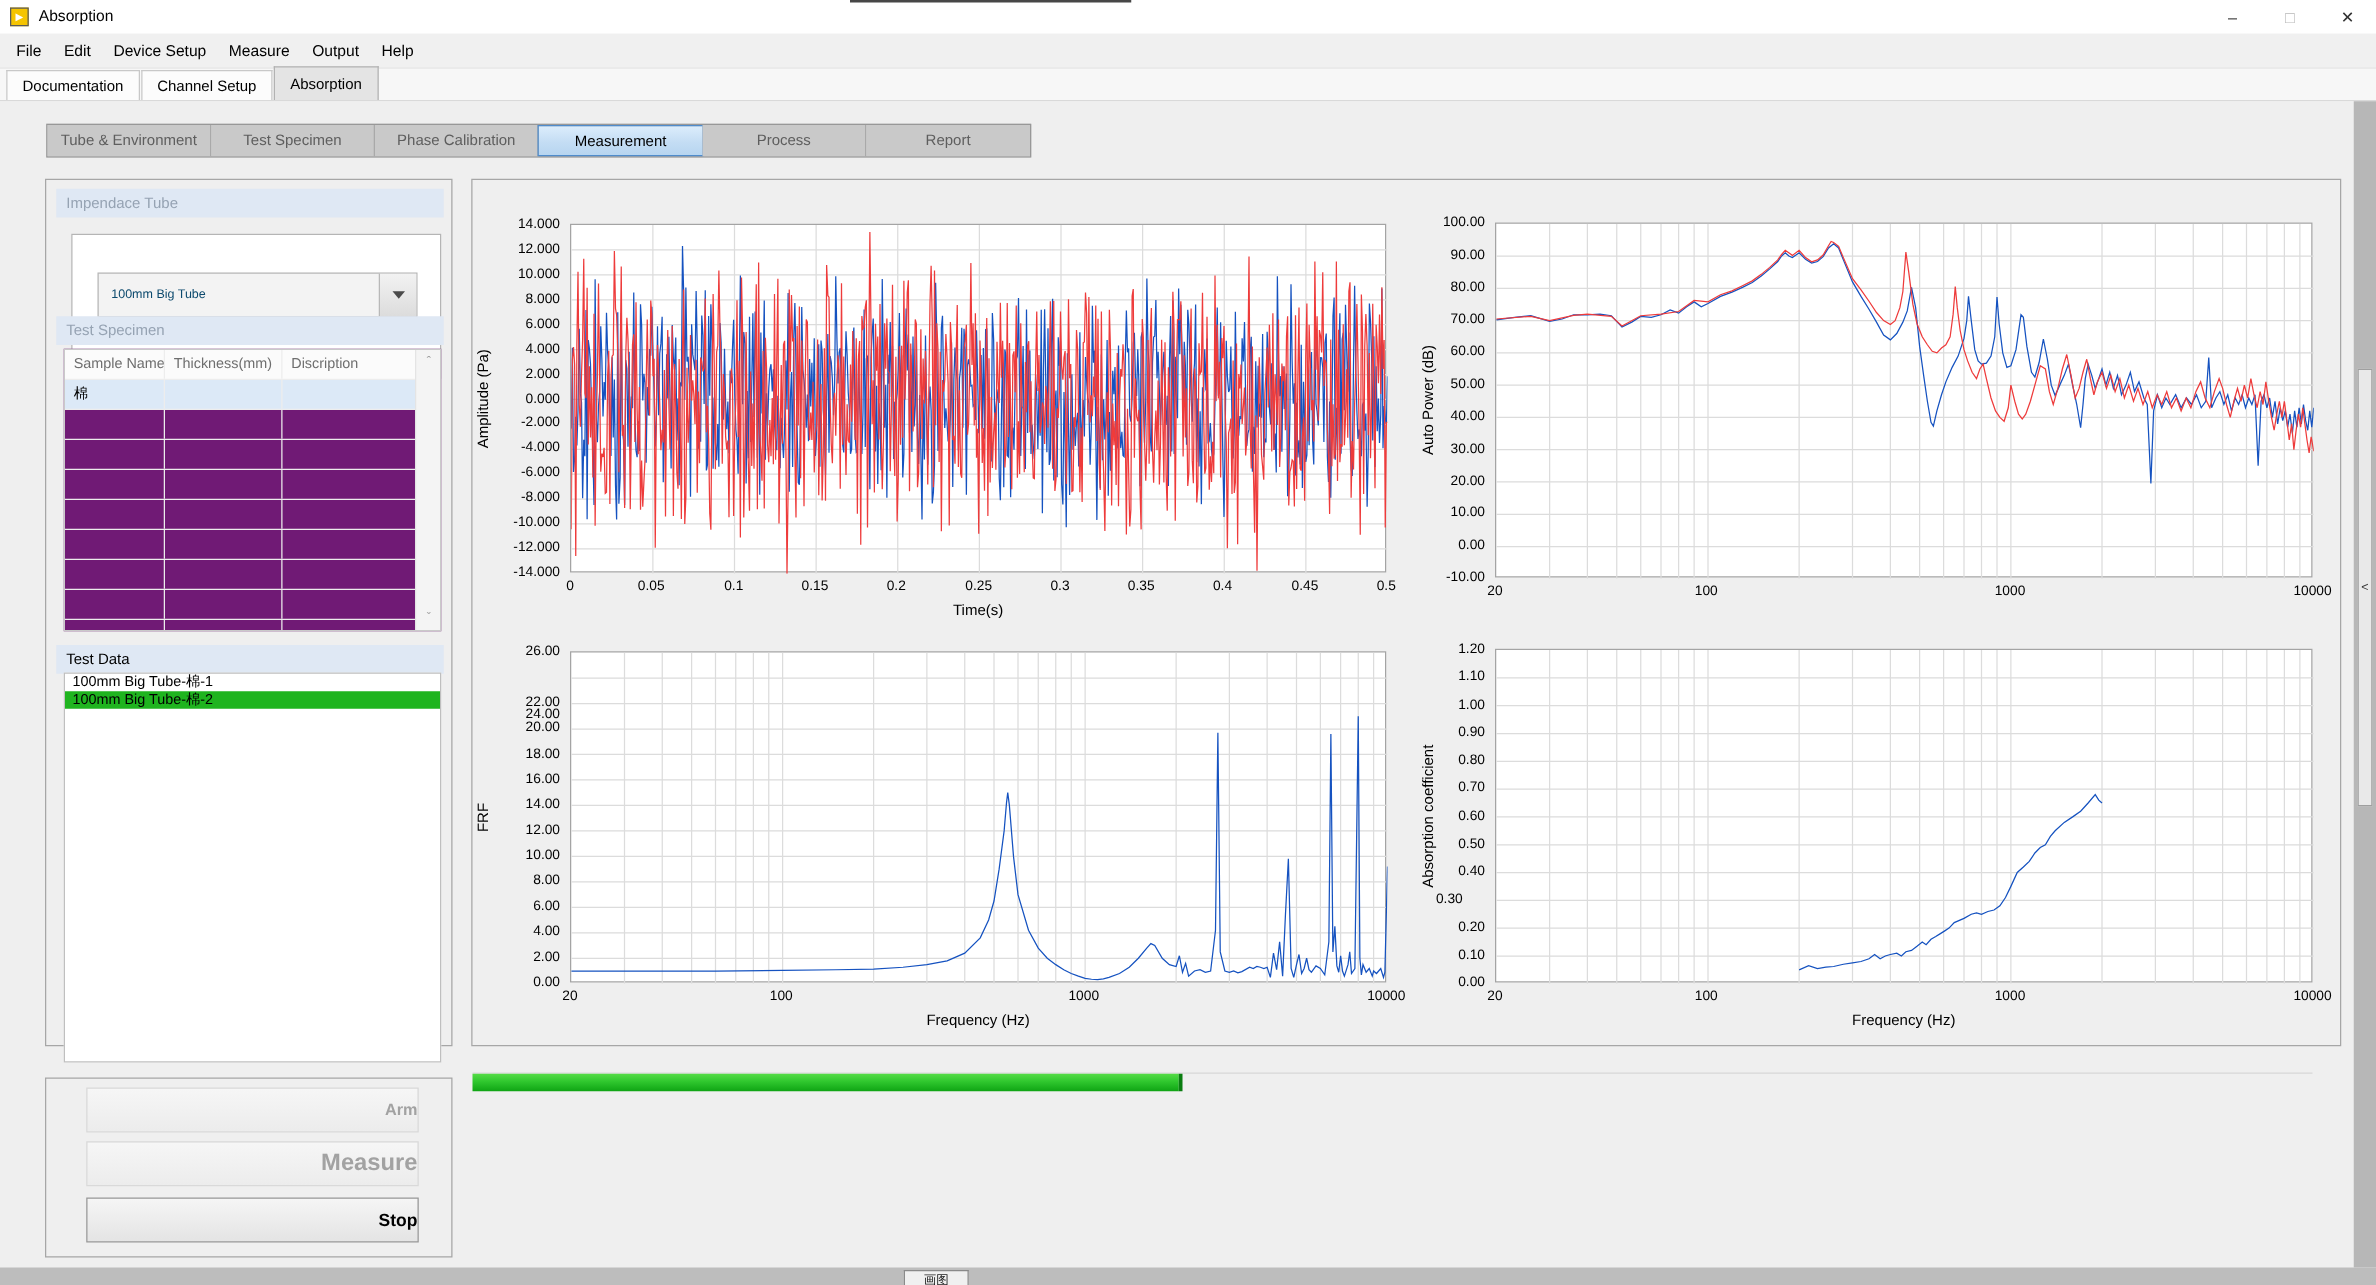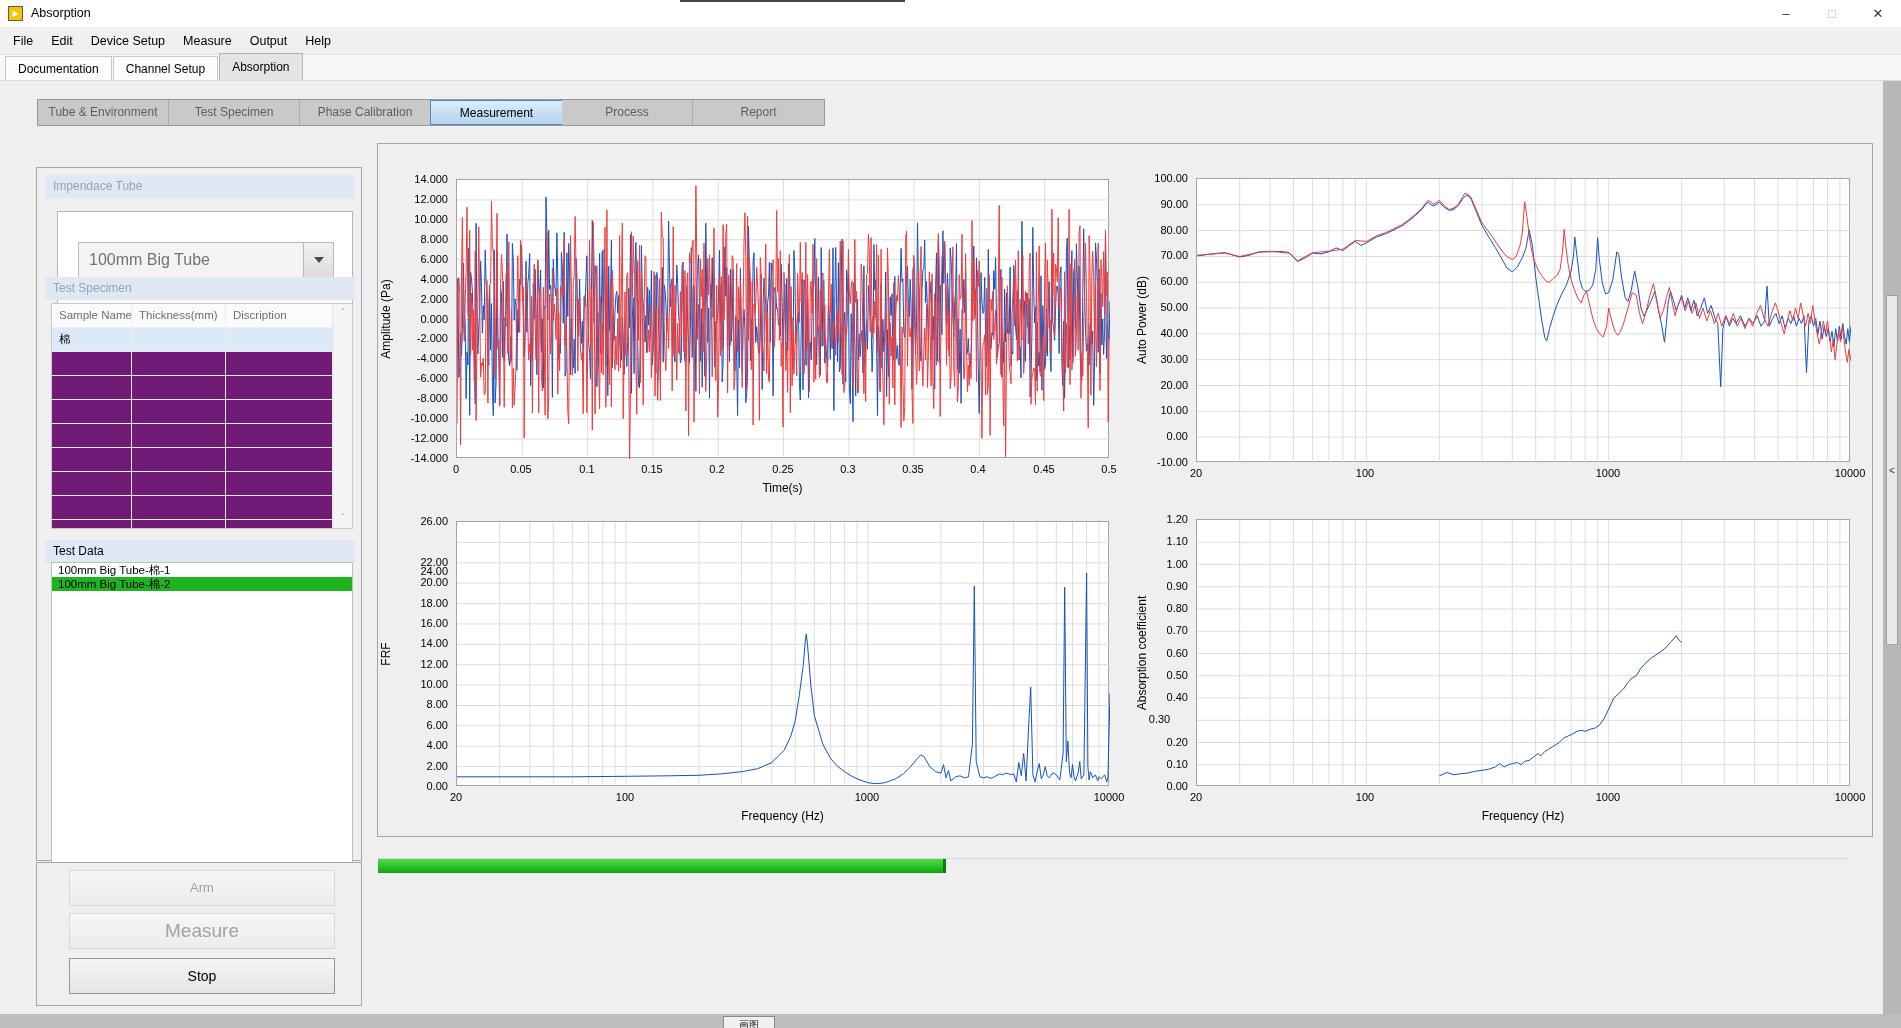--- a/index.html
+++ b/index.html
@@ -28,51 +28,51 @@
   .content { position:absolute; left:0; top:81px; width:1901px; height:933px; background:#efefef; }
 
   
   .subtabs { position:absolute; left:37px; top:18px; height:27px; display:flex; border:1px solid #989898; background:#c6c6c6; }
   .sub-tab { width:131px; height:25px; line-height:25px; text-align:center; font-size:12px; color:#5e5e5e; background:#c9c9c9; border-right:1px solid #a9a9a9; }
   .sub-tab:last-child { border-right:none; }
   .sub-tab.active { background:linear-gradient(180deg,#dcedfc 0%,#c4ddf4 55%,#b7d5f0 100%); border:1px solid #4f8ccc; color:#000; height:25px; margin:0 -1px; width:133px; }
 
   
   .group { position:absolute; border:1px solid #a6a6a6; background:#efefef; }
-  .g-left { left:36px; top:62px; width:326px; height:694px;margin-top:24px; }
+  .g-left { left:36px; top:62px; width:326px; height:694px; }
   .g-buttons { left:36px; top:781px; width:326px; height:144px; }
   .g-charts { left:377px; top:62px; width:1496px; height:694px; }
 
   .section-hd { position:absolute; height:23px; background:#dfe8f4; font-size:12px; line-height:23px; padding-left:8px; }
   .hd-grey { color:#96a3b3; }
   .hd-black { color:#000; }
 
   .white-panel { position:absolute; left:20px; top:43px; width:296px; height:116px; background:#ffffff; border:1px solid #b5b5b5; }
   .dropdown { position:absolute; left:20px; top:30px; width:256px; height:36px; background:#f3f3f3; border:1px solid #b8b8b8; display:flex; }
-  .dd-value { flex:1; font-size:16px; color:#737373; line-height:34px; padding-left:10px; }
+  .dd-value { flex:1; font-size:10px; color:#0c4a6e; line-height:34px; padding-left:10px; }
   .dd-btn { width:30px; height:100%; background:linear-gradient(180deg,#f2f2f2,#dcdcdc); border-left:1px solid #b8b8b8; display:flex; align-items:center; justify-content:center; }
   .dd-arrow { width:0; height:0; border-left:5px solid transparent; border-right:5px solid transparent; border-top:6px solid #4a4a4a; }
 
   
   .spec-table { position:absolute; left:14px; top:135px; width:302px; height:226px; background:#701a75; border:1px solid #c9c9c9; overflow:hidden; }
   .spec-scroll { position:absolute; right:0; top:0; width:20px; height:100%; background:#f4f4f4; border-left:1px solid #e4e4e4; }
   .spec-scroll .chev { position:absolute; left:0; width:20px; text-align:center; color:#9a9a9a; font-size:10px; }
   .spec-row { display:flex; height:24px; border-bottom:1px solid #ededed; width:282px; }
   .spec-row.header { background:#fbfbfb; color:#6e6e6e; }
   .spec-row.sel { background:#dce9f7; }
   .spec-cell { font-size:11.5px; line-height:23px; padding-left:7px; border-right:1px solid #ededed; overflow:hidden; white-space:nowrap; }
   .c0 { width:80px; } .c1 { width:94px; } .c2 { width:108px; border-right:none; }
 
   
   .testdata-list { position:absolute; left:14px; top:394px; width:302px; height:312px; background:#ffffff; border:1px solid #bfbfbf; overflow:hidden; }
   .td-item { height:14px; line-height:14px; font-size:11.5px; color:#000; padding-left:6px; white-space:nowrap; }
   .td-item.sel { background:#1fb41f; }
 
   
-  .cmd-btn { position:absolute; left:32px; width:266px; height:36px; text-align:center; border:1px solid #d9d9d9; background:linear-gradient(180deg,#f6f6f6,#ececec); }
+  .cmd-btn { position:absolute; left:32px; width:266px; height:36px; text-align:right; border:1px solid #d9d9d9; background:linear-gradient(180deg,#f6f6f6,#ececec);font-weight:bold; }
   .cmd-btn.disabled { color:#a2a2a2; }
   .cmd-btn.enabled { color:#000; border:1px solid #979797; background:linear-gradient(180deg,#f5f5f5,#e4e4e4); }
   #btn-arm { top:7px; font-size:13px; line-height:34px; }
   #btn-measure { top:50px; font-size:19px; line-height:33px; }
   #btn-stop { top:95px; font-size:14px; line-height:34px; }
 
   
   .chart { position:absolute; }
   .plot { position:absolute; background:#ffffff; border:1px solid #a4a4a4; }
   .tick { position:absolute; font-size:11px; color:#000; white-space:nowrap; }

